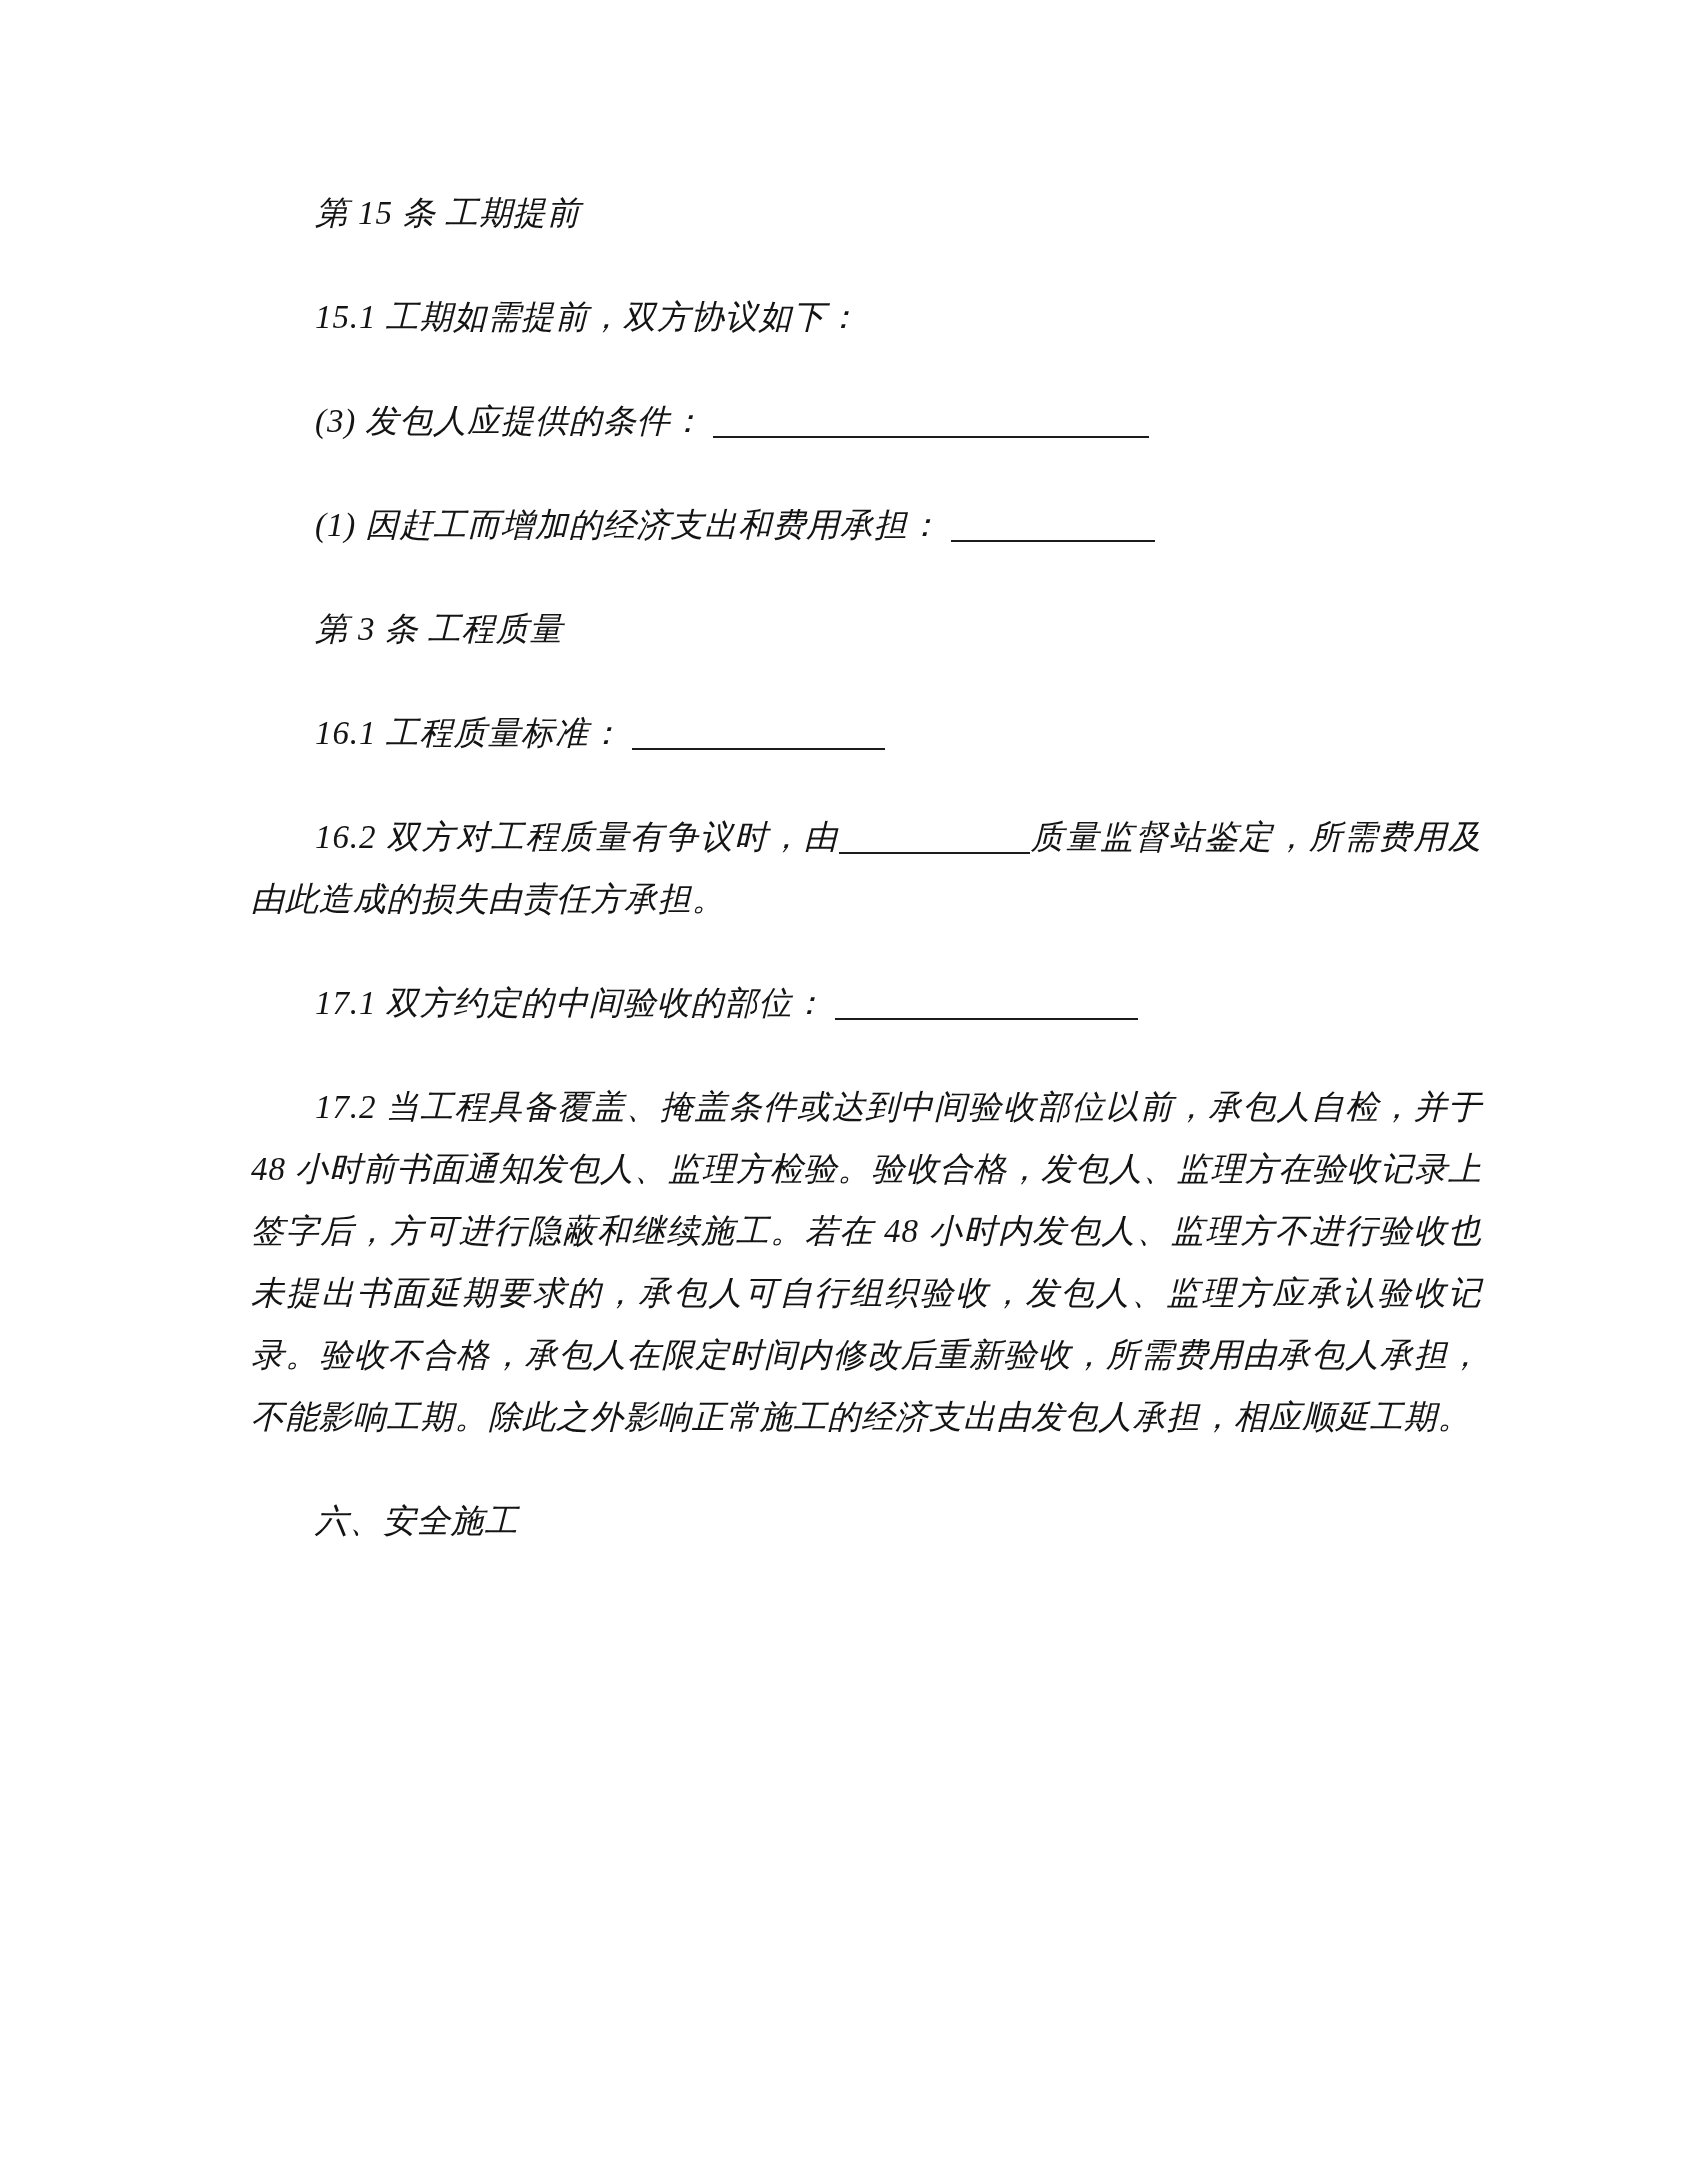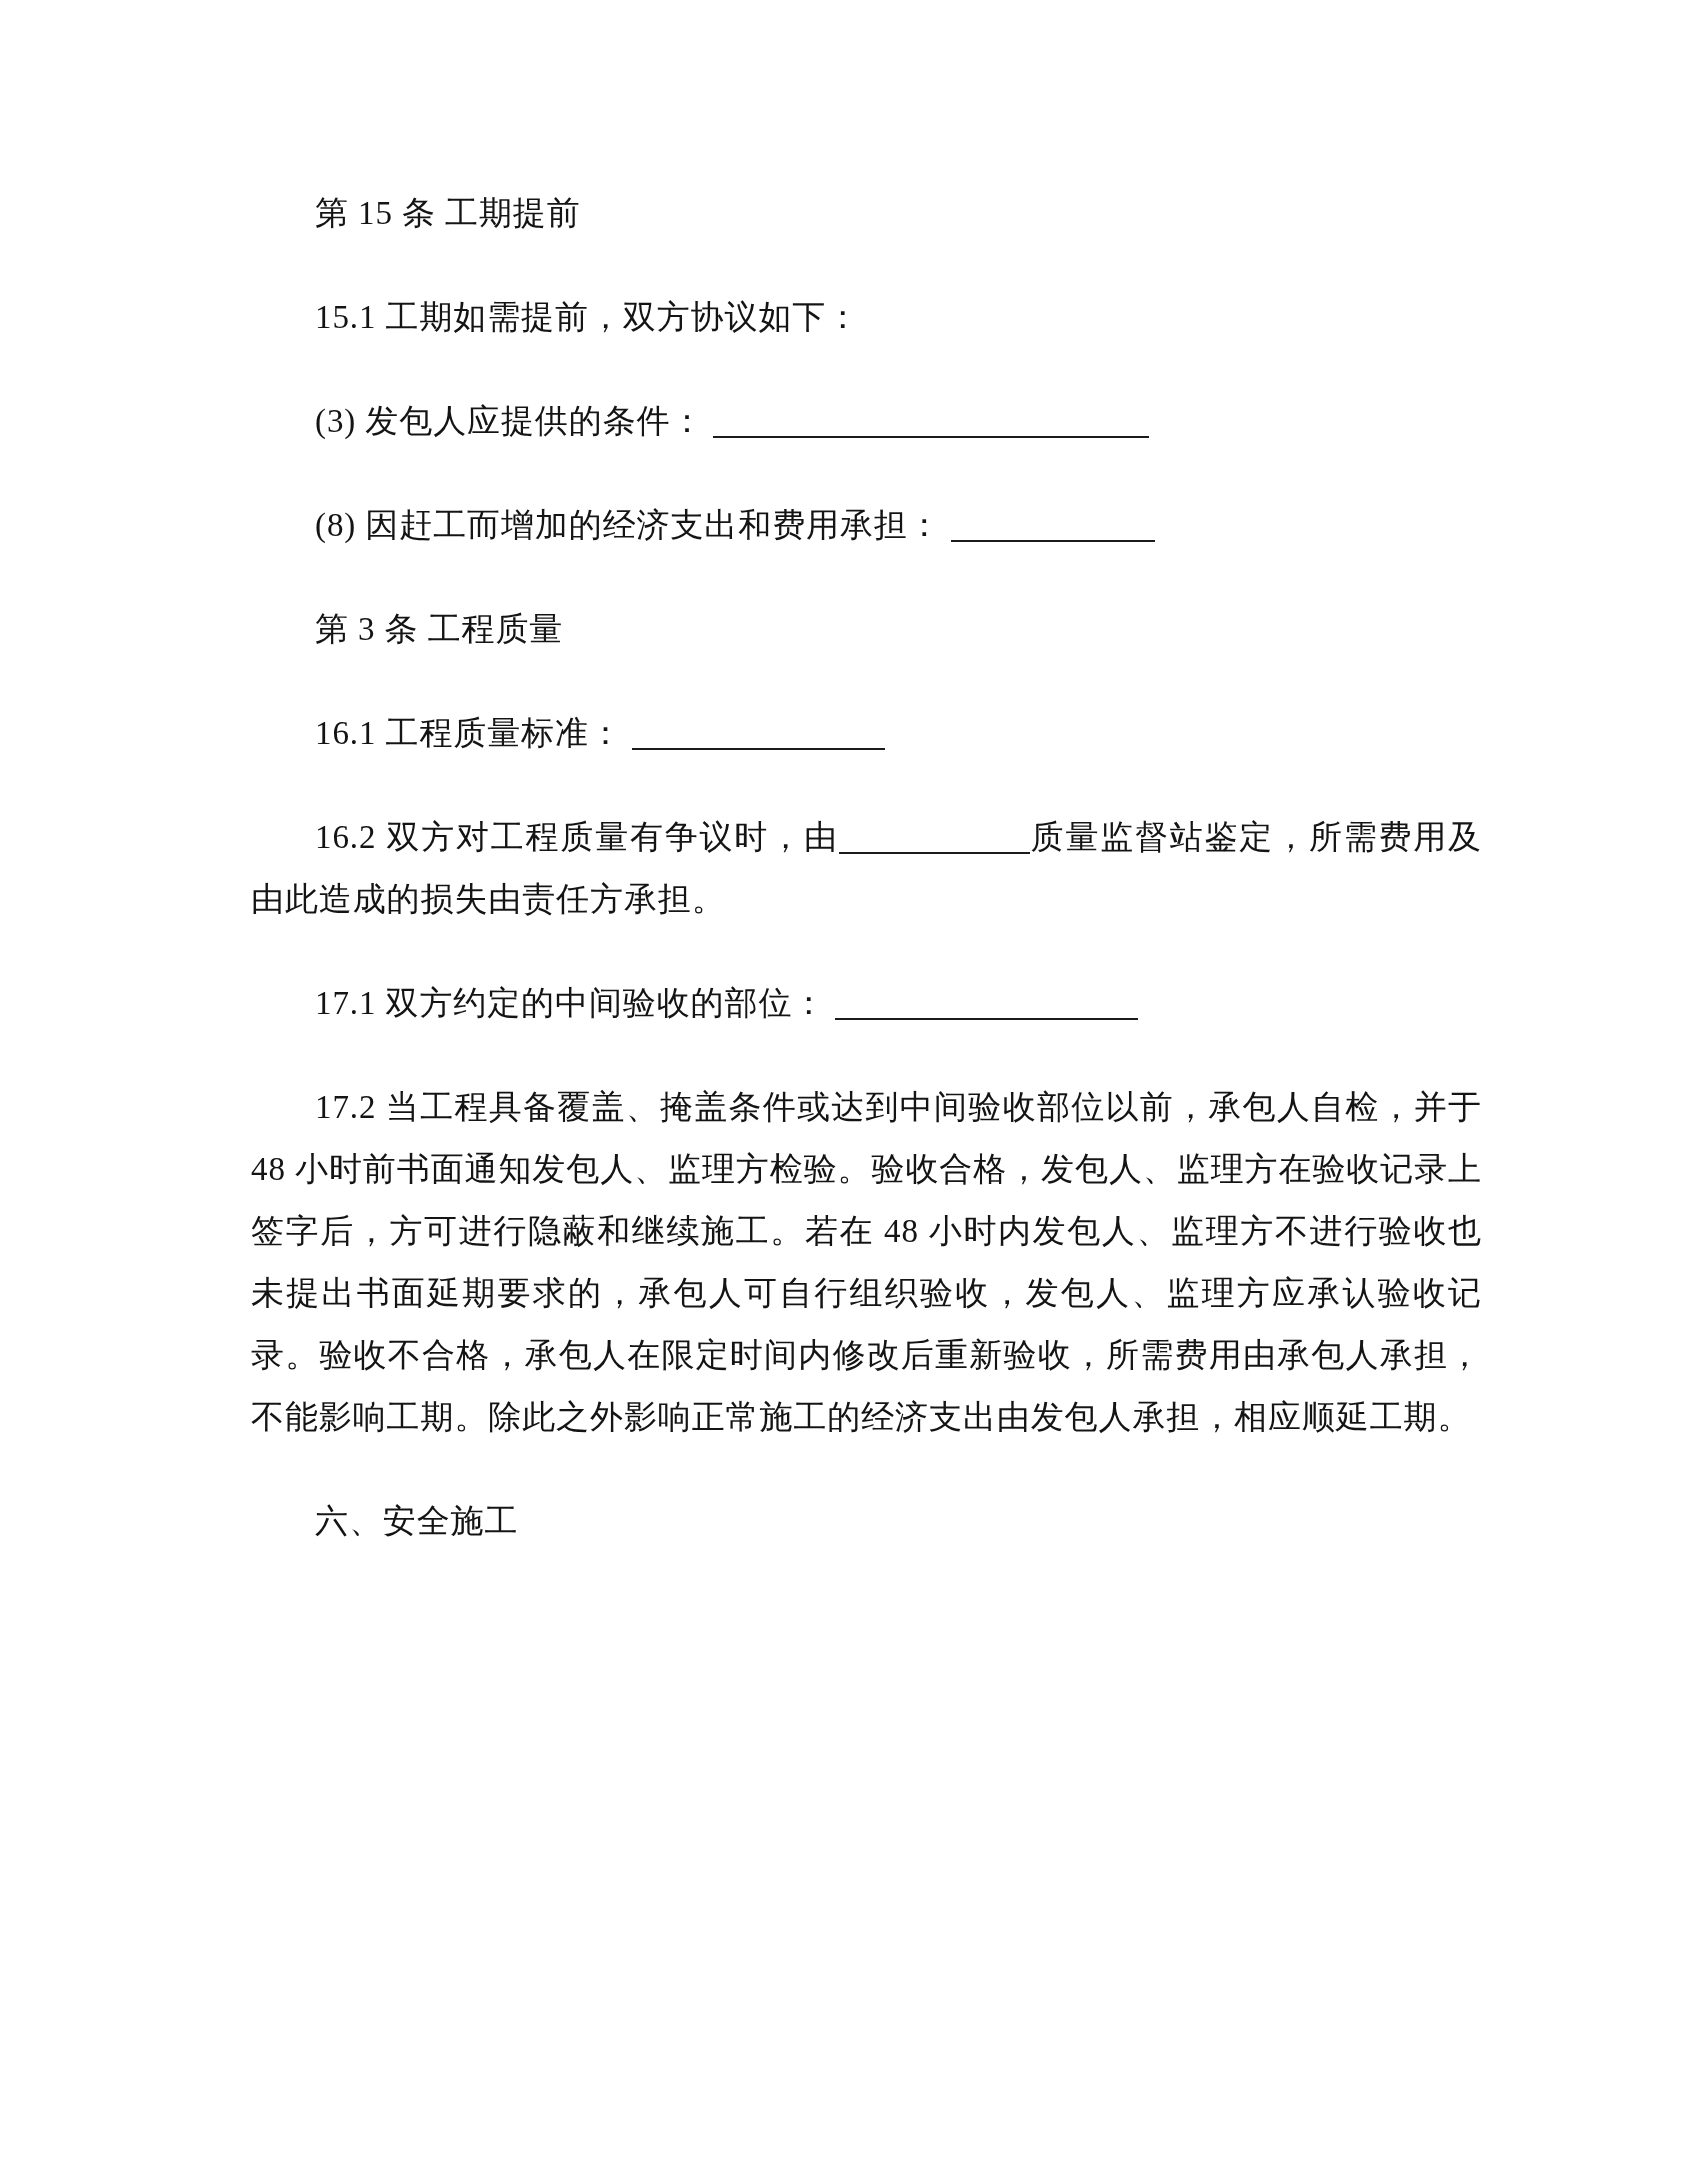--- a/index.html
+++ b/index.html
@@ -1,16 +1,16 @@
 <!DOCTYPE html>
 <html lang="zh" style="font-size:14.7px"><head>
 <meta charset="utf-8">
 <title>Contract Page</title>
 <style>
-  * { box-sizing: border-box; }
+  * { box-sizing: border-box; font-style: italic; }
   html, body { margin: 0; padding: 0; }
   body {
     background: #ffffff;
     width: 1686px;
     height: 2182px;
     font-family: "Liberation Serif", "DejaVu Serif", serif;
   }
   .page {
     position: relative;
     width: 1686px;
@@ -43,21 +43,21 @@
 <div class="page">
 
   <p class="para"><span>第 15 条 工期提前</span></p>
 
   <p class="para"><span>15.1 工期如需提前，双方协议如下：</span></p>
 
 
 
   <p class="para"><span>(3) 发包人应提供的条件： </span><span class="blank" style="width: 436px;"></span></p>
 
-  <p class="para"><span>(8) 因赶工而增加的经济支出和费用承担： </span><span class="blank" style="width: 204px;"></span></p>
+  <p class="para"><span>(1) 因赶工而增加的经济支出和费用承担： </span><span class="blank" style="width: 204px;"></span></p>
 
 
   <p class="para"><span>第 3 条 工程质量</span></p>
 
   <p class="para"><span>16.1 工程质量标准： </span><span class="blank" style="width: 253px;"></span></p>
 
   <p class="para"><span>16.2 双方对工程质量有争议时，由</span><span class="blank" style="width: 191px;"></span><span>质量监督站鉴定，所需费用及由此造成的损失由责任方承担。</span></p>
 
 
   <p class="para"><span>17.1 双方约定的中间验收的部位： </span><span class="blank" style="width: 303px;"></span></p>

